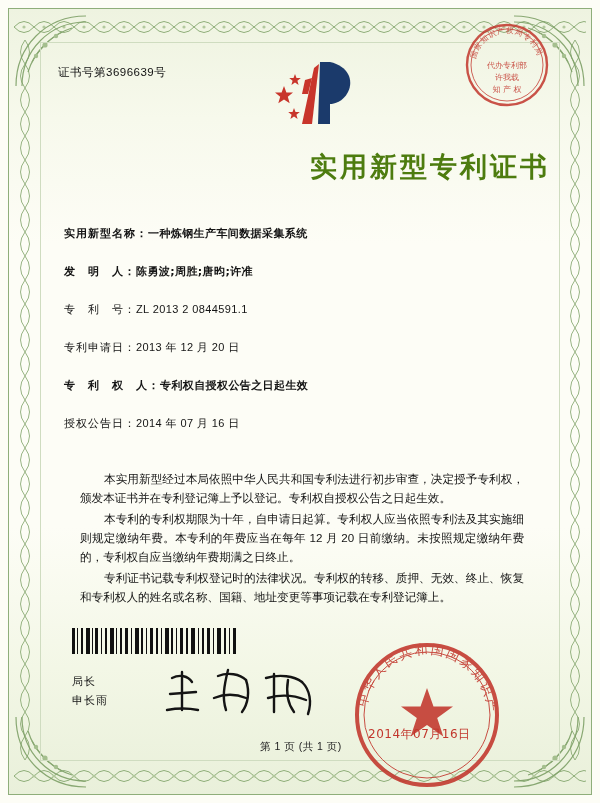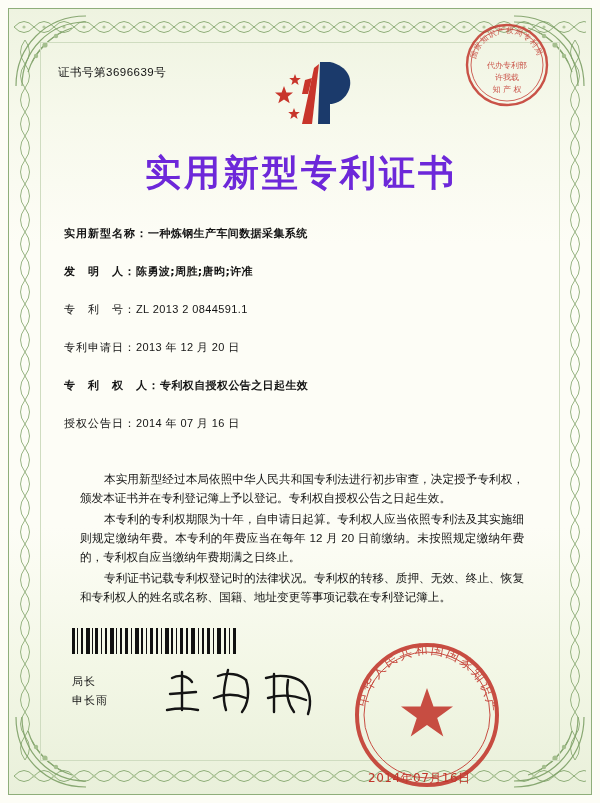--- a/index.html
+++ b/index.html
@@ -87,26 +87,26 @@
   }
   .logo {
     position: absolute;
     left: 210px; top: 14px;
     width: 95px; height: 70px;
   }
   .title {
     position: absolute;
     left: 0; top: 105px;
     width: 498px;
-    text-align: center;
+    text-align: right;
     font-family: "DejaVu Sans", sans-serif;
     font-weight: bold;
-    font-size: 36px;
+    font-size: 27px;
     letter-spacing: 3px;
-    color: #6d28d9;
+    color: #4d7c0f;
   }
   .fields {
     position: absolute;
     left: 12px; top: 182px;
     width: 470px;
   }
   .field-row {
     font-size: 11px;
     color: #141414;
     margin-bottom: 23px;
@@ -174,21 +174,20 @@
     left: 352px; top: 640px;
     width: 150px; height: 150px;
   }
   .seal-date {
     position: absolute;
     left: 368px; top: 726px;
     font-size: 12px;
     color: #c2362c;
     letter-spacing: .5px;
     font-family: "DejaVu Sans", sans-serif;
-    margin-top: 44px;
   }
 </style>
 </head>
 <body>
 
 <div class="page">
 
   <div class="outer-frame"></div>
 
   <div class="band top">
@@ -456,20 +455,21 @@
           <path d="M84 16 C 88 28 86 40 80 48"></path>
           <path d="M112 10 L112 48"></path>
           <path d="M104 14 C 118 10 132 12 140 18"></path>
           <path d="M126 16 C 124 28 126 40 132 48"></path>
           <path d="M106 34 C 120 30 134 32 144 36"></path>
           <path d="M140 18 C 148 26 150 38 146 50"></path>
         </g>
       </svg>
     </div>
 
+    <div class="footer">第 1 页 (共 1 页)</div>
   </div>
 
   <div class="seal-top">
     <svg width="86" height="86" viewBox="0 0 86 86">
       <g opacity="0.85">
         <circle cx="43" cy="43" r="40" fill="none" stroke="#c2362c" stroke-width="2.4"></circle>
         <circle cx="43" cy="43" r="36" fill="none" stroke="#c2362c" stroke-width="0.9"></circle>
         <path id="arcTop" d="M 11 43 A 32 32 0 0 1 75 43" fill="none"></path>
         <text font-size="7.6" fill="#c2362c" font-family="DejaVu Sans, sans-serif" letter-spacing="1">
           <textPath href="#arcTop" startOffset="6%">国家知识产权局专利局</textPath>

